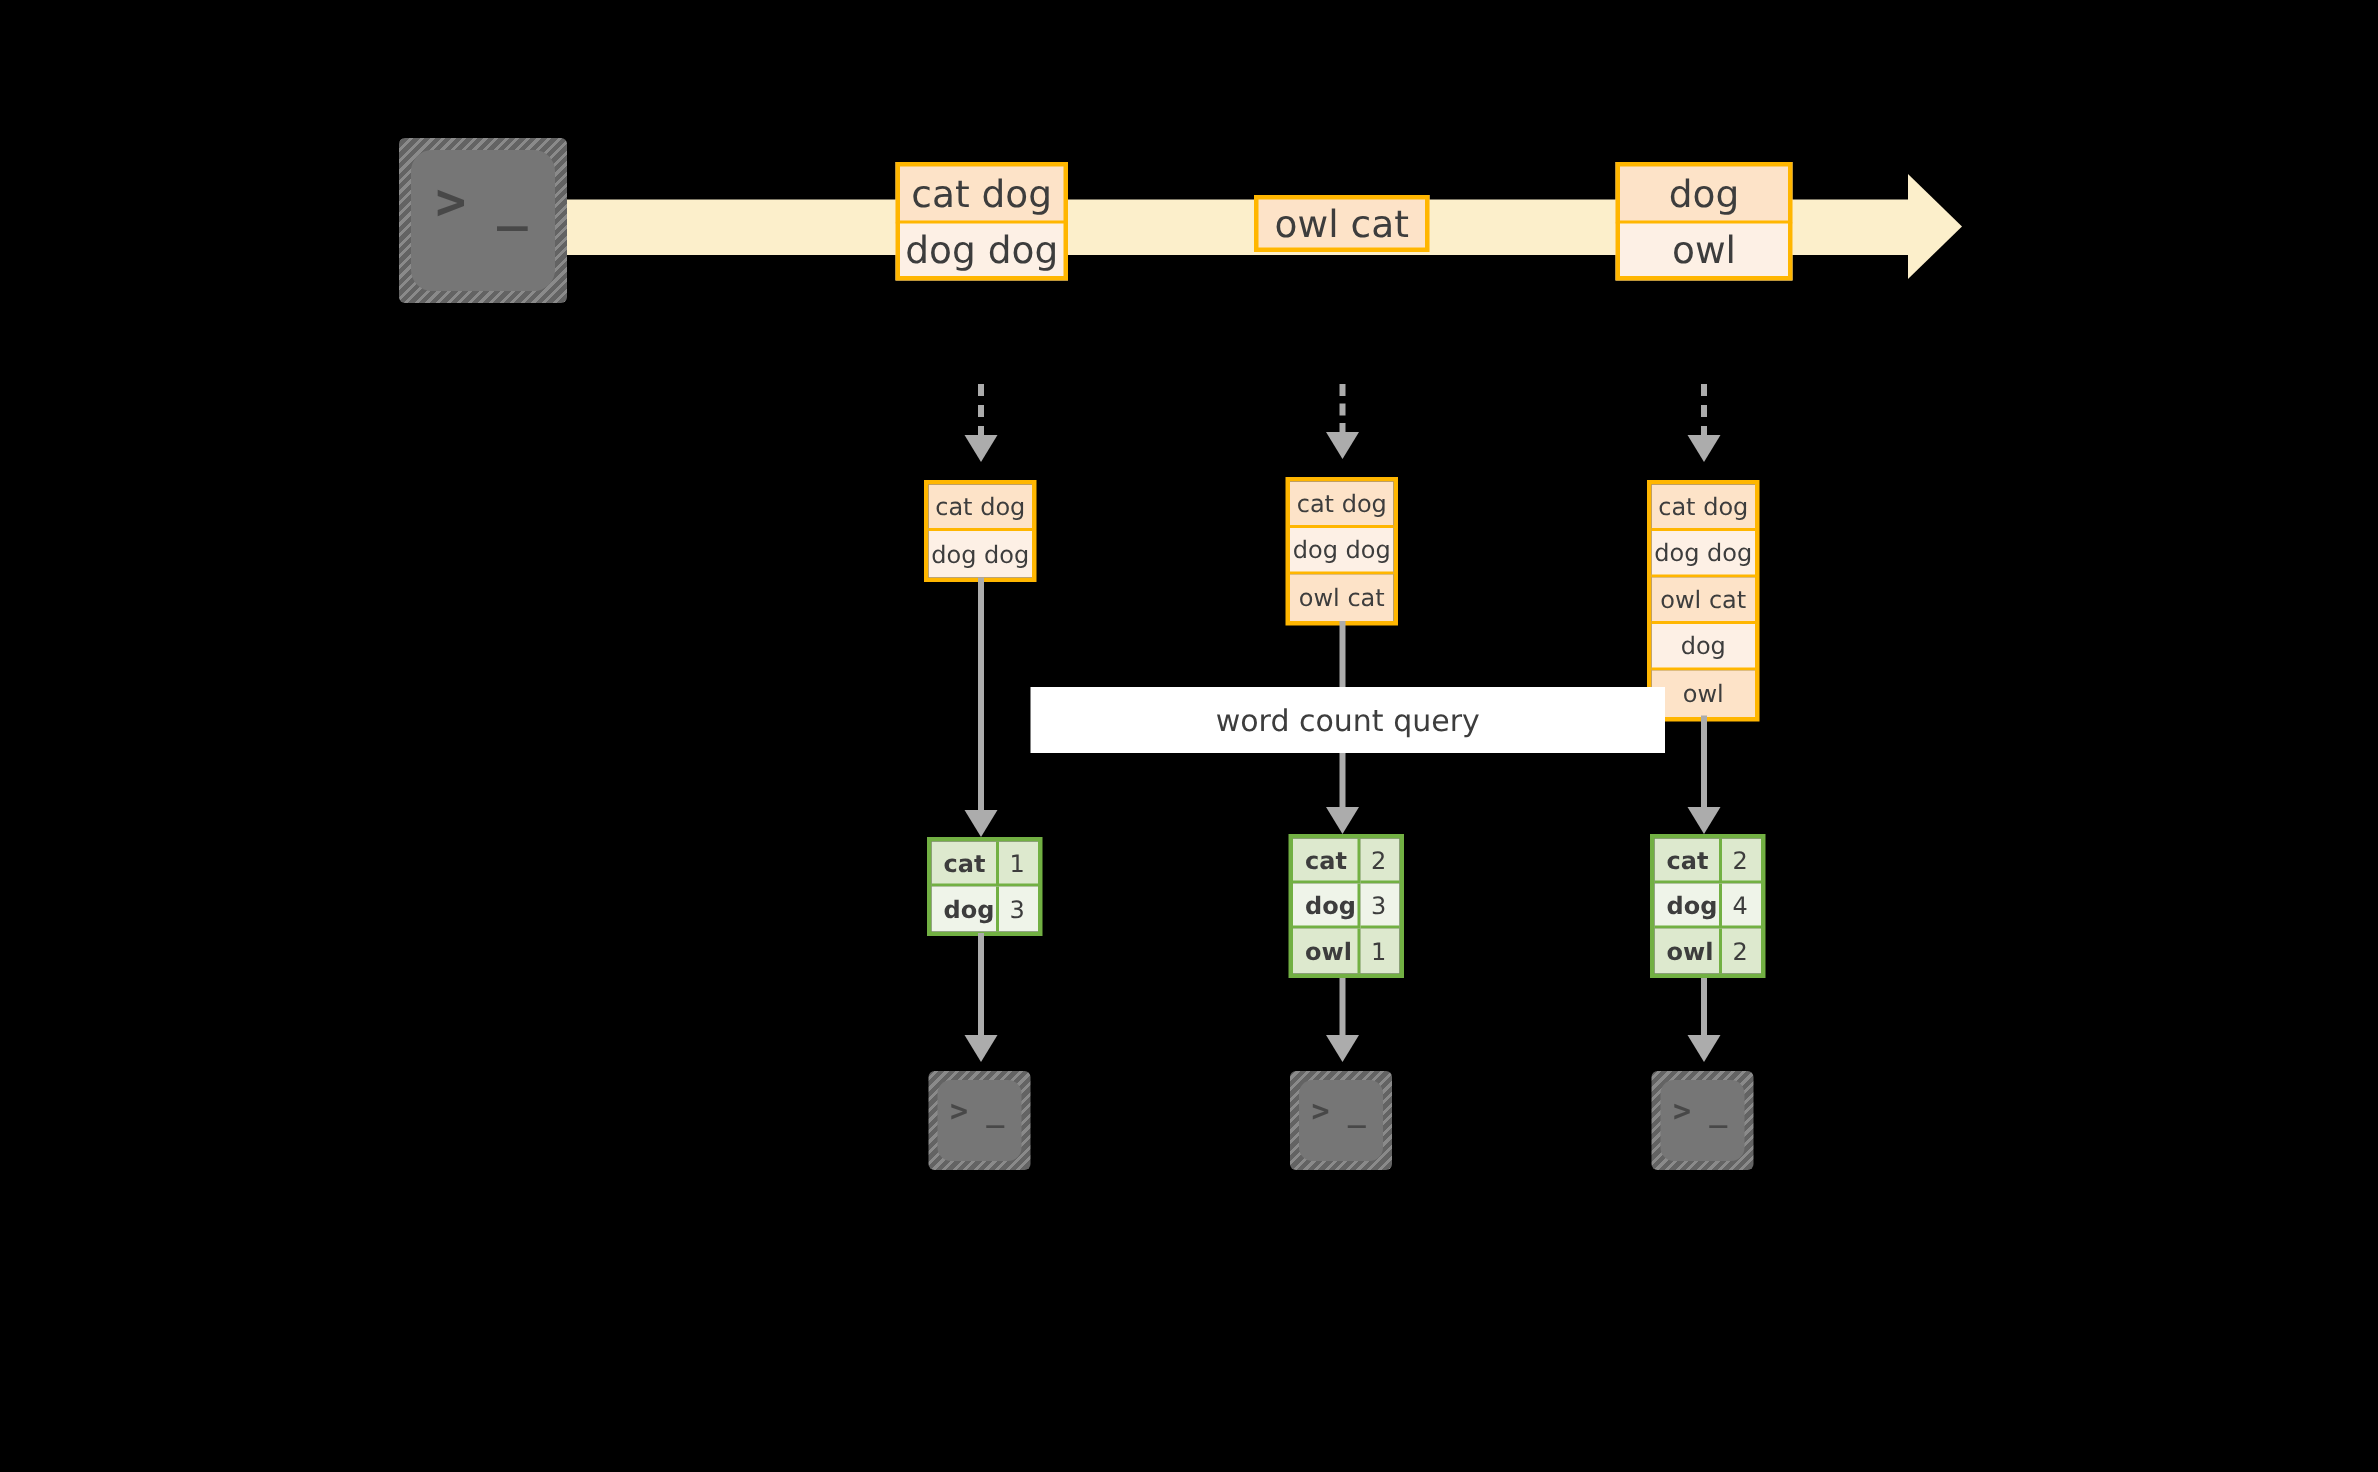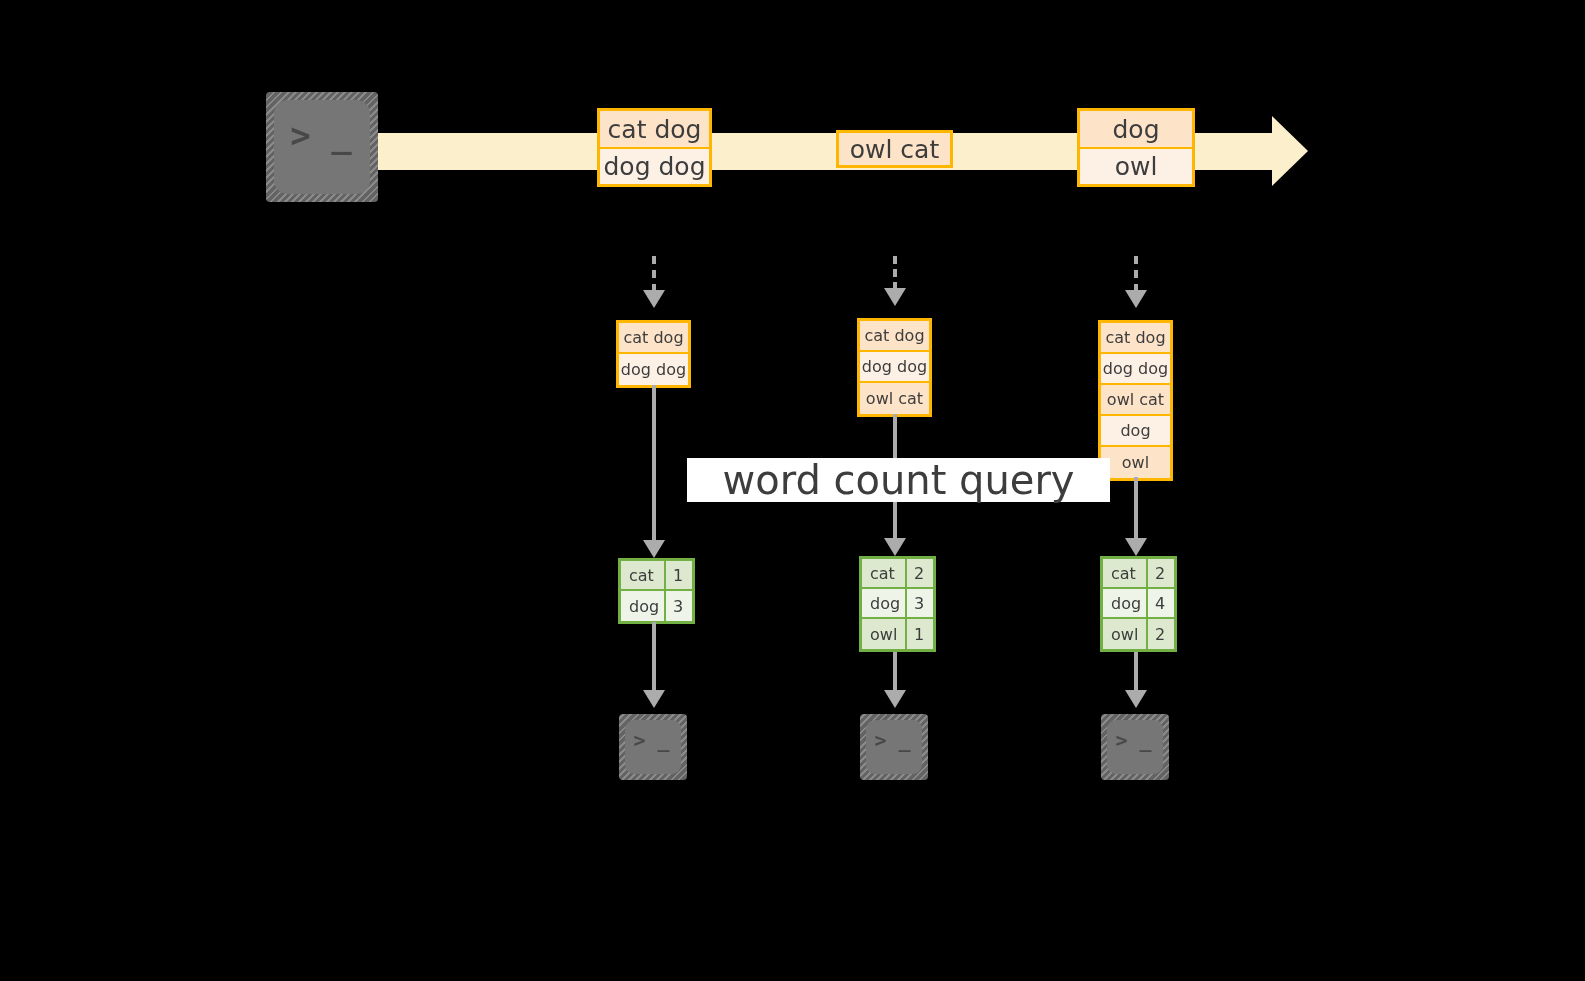--- a/index.html
+++ b/index.html
@@ -135,20 +135,21 @@
     align-items: center;
     font-size: 16px;
     color: #3d3d3d;
     border-bottom: 2px solid #72B043;
   }
   .gtable .grow:last-child .gcell { border-bottom: none; }
   .gtable .gcell.key {
     width: 45px;
     padding-left: 8px;
     border-right: 2px solid #72B043;
+    font-weight: bold;
   }
   .gtable .gcell.val {
     width: 26px;
     padding-left: 7px;
   }
   .gtable .grow.shade-a .gcell { background: #DDE9CE; }
   .gtable .grow.shade-b .gcell { background: #EFF4E9; }
 
   .gtable.t1 { left: 618px;  top: 558px; }
   .gtable.t2 { left: 859px;  top: 556px; }
@@ -178,21 +179,21 @@
   .query-label {
     position: absolute;
     left: 687px;
     top: 458px;
     width: 423px;
     height: 44px;
     background: #FFFFFF;
     display: flex;
     align-items: center;
     justify-content: center;
-    font-size: 40px;
+    font-size: 20px;
     color: #3d3d3d;
     white-space: nowrap;
   }
 </style>
 </head>
 <body>
 
 <div class="canvas">
 
   <div class="stream-band"></div>

